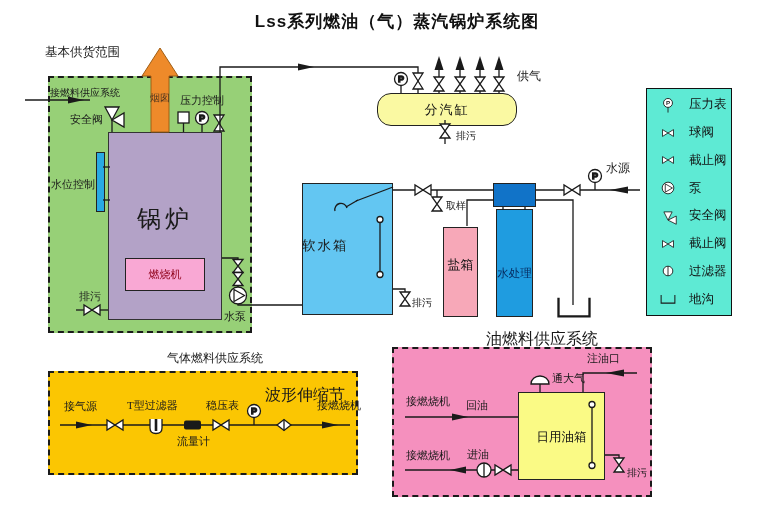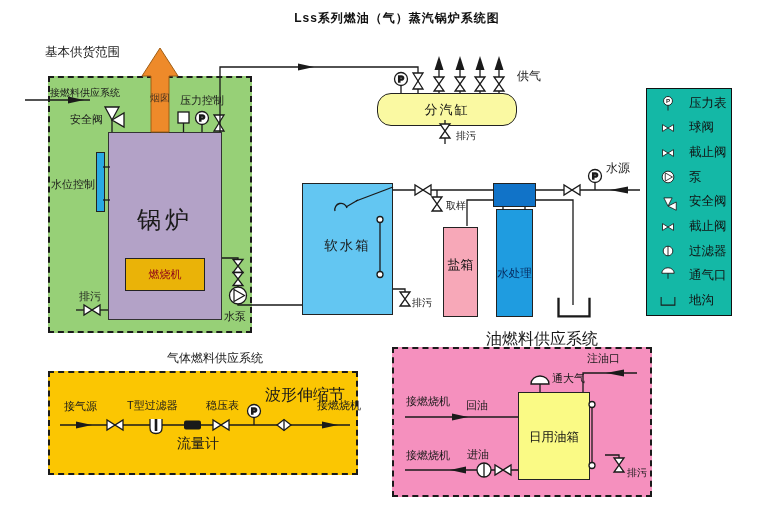--- a/index.html
+++ b/index.html
@@ -1,50 +1,50 @@
 <!DOCTYPE html>
 <html style="--green: #97D077; --gas-yellow: #FBC602; --oil-pink: #F590BE; --boiler-purple: #B3A2C7; --burner-red: #F5002D; --level-blue: #29AAE3; --soft-blue: #63C6F2; --salt-pink: #F7A8B8; --treat-blue: #1F9CE0; --treat-header: #1173C8; --cylinder-yellow: #FAF9A2; --tank-yellow: #FAFA85; --chimney-orange: #EE8A2A; --line: #1a1a1a;"><head>
 <meta charset="utf-8">
 <style>
   html,body{margin:0;padding:0;background:#fff;}
   #stage{position:relative;width:766px;height:513px;background:#fff;overflow:hidden;
          font-family:"Liberation Sans","DejaVu Sans",sans-serif;}
   .lb{position:absolute;color:#1a1a1a;white-space:nowrap;line-height:1.15;z-index:60;
-      font-family:Liberation Sans, sans-serif;}
+      font-family:Liberation Serif, serif;}
   .box{position:absolute;box-sizing:border-box;}
   .title{position:absolute;left:0;right:0;top:10px;text-align:center;padding-left:28px;
-         font-size:12px;font-weight:bold;color:#111;z-index:60;letter-spacing:1px;}
+         font-size:17px;font-weight:bold;color:#111;z-index:60;letter-spacing:1px;}
   
   .green-box{left:48px;top:76px;width:204px;height:257px;background:#97D077;
              border:2px dashed #1a1a1a;z-index:5;}
-  .legend-box{left:646px;top:88px;width:86px;height:228px;background:#14b8a6;
+  .legend-box{left:646px;top:88px;width:86px;height:228px;background:#5eead4;
               border:1.5px solid #111;z-index:5;display:flex;flex-direction:column;
               justify-content:space-around;padding:2px 0;}
   .gas-box{left:48px;top:371px;width:310px;height:104px;background:#FBC602;
            border:2px dashed #1a1a1a;z-index:5;}
   .oil-box{left:392px;top:347px;width:260px;height:150px;background:#F590BE;
            border:2px dashed #1a1a1a;z-index:5;}
   .boiler{left:108px;top:132px;width:114px;height:188px;background:#B3A2C7;
           border:1.5px solid #333;z-index:15;}
-  .burner{left:125px;top:258px;width:80px;height:33px;background:#eab308;
+  .burner{left:125px;top:258px;width:80px;height:33px;background:#f9a8d4;
           border:1.5px solid #222;z-index:20;display:flex;align-items:center;justify-content:center;
           color:#8E0018;font-size:11px;}
   .wl-bar{left:96px;top:152px;width:9px;height:60px;background:#29AAE3;border:1px solid #222;z-index:16;}
   .cylinder{left:377px;top:93px;width:140px;height:33px;background:#FAF9A2;border:1.5px solid #222;
             border-radius:14px;z-index:15;display:flex;align-items:center;justify-content:center;
             font-size:13px;letter-spacing:2px;color:#111;}
   .soft-tank{left:302px;top:183px;width:91px;height:132px;background:#63C6F2;border:1.5px solid #222;z-index:15;}
   .salt-tank{left:443px;top:227px;width:35px;height:90px;background:#F7A8B8;border:1.5px solid #222;z-index:15;
              text-align:center;font-size:13px;color:#111;}
   .salt-tank .inner{margin-top:28px;}
   .tr-header{left:493px;top:183px;width:43px;height:24px;background:#1173C8;border:1.5px solid #222;z-index:15;}
   .tr-col{left:496px;top:209px;width:37px;height:108px;background:#1F9CE0;border:1.5px solid #222;z-index:15;
           text-align:center;font-size:11.5px;color:#062A5E;}
   .tr-col .inner{margin-top:56px;}
-  .oil-tank{left:518px;top:392px;width:72px;height:88px;background:#FAFA85;border:1.5px solid #222;z-index:15;
+  .oil-tank{left:518px;top:392px;width:87px;height:88px;background:#FAFA85;border:1.5px solid #222;z-index:15;
             text-align:center;font-size:12.5px;color:#111;}
   .oil-tank .inner{margin-top:36px;}
   svg.overlay{position:absolute;left:0;top:0;z-index:50;pointer-events:none;}
   .lrow{display:flex;align-items:center;gap:6px;padding-left:6px;height:24px;}
   .lrow span{font-size:12.5px;color:#111;}
   .lrow svg{flex:0 0 auto;}
   .ptext{font-size:9px;font-weight:bold;fill:#1a1a1a;text-anchor:middle;
          font-family:"Liberation Sans","DejaVu Sans",sans-serif;}
 </style>
 </head>
@@ -112,26 +112,20 @@
       <span>截止阀</span>
       </div>
     <div class="lrow">
       <svg width="30" height="22" viewBox="-16 -16 32 32">
           <use href="#sym-filter"></use>
         </svg>
       <span>过滤器</span>
       </div>
     <div class="lrow">
       <svg width="30" height="22" viewBox="-16 -16 32 32">
-          <use href="#sym-vent" y="-4"></use>
-        </svg>
-      <span>通气口</span>
-      </div>
-    <div class="lrow">
-      <svg width="30" height="22" viewBox="-16 -16 32 32">
           <use href="#sym-trench"></use>
         </svg>
       <span>地沟</span>
       </div>
   </div>
 
   <svg class="overlay" width="766" height="513" viewBox="0 0 766 513">
     <defs>
       <g id="sym-gauge">
         <circle cx="0" cy="0" r="6.5" fill="#fff" stroke="#1a1a1a" stroke-width="1.3"></circle>
@@ -319,28 +313,28 @@
   <div class="lb" style="left:50px;top:87px;font-size:10px">接燃料供应系统</div>
   <div class="lb" style="left:70px;top:113px;font-size:11px">安全阀</div>
   <div class="lb" style="left:150px;top:92px;font-size:10px;color:#4a3520">烟囱</div>
   <div class="lb" style="left:180px;top:94px;font-size:11px">压力控制</div>
   <div class="lb" style="left:51px;top:178px;font-size:11px">水位控制</div>
   <div class="lb" style="left:108px;top:206px;width:114px;text-align:center;font-size:24px;letter-spacing:4px">锅炉</div>
   <div class="lb" style="left:79px;top:290px;font-size:11px">排污</div>
   <div class="lb" style="left:224px;top:310px;font-size:11px">水泵</div>
   <div class="lb" style="left:517px;top:70px;font-size:12px">供气</div>
   <div class="lb" style="left:456px;top:130px;font-size:10px">排污</div>
-  <div class="lb" style="left:302px;top:238px;width:91px;text-align:center;font-size:13.5px;letter-spacing:2px">软水箱</div>
+  <div class="lb" style="left:302px;top:238px;width:91px;font-size:13.5px;letter-spacing:2px">软水箱</div>
   <div class="lb" style="left:446px;top:200px;font-size:10px">取样</div>
   <div class="lb" style="left:606px;top:162px;font-size:12px">水源</div>
   <div class="lb" style="left:412px;top:297px;font-size:10px">排污</div>
   <div class="lb" style="left:167px;top:352px;font-size:12px">气体燃料供应系统</div>
   <div class="lb" style="left:64px;top:400px;font-size:11px">接气源</div>
   <div class="lb" style="left:127px;top:399px;font-size:11px">T型过滤器</div>
-  <div class="lb" style="left:177px;top:435px;font-size:14px">流量计</div>
+  <div class="lb" style="left:177px;top:435px;font-size:11px">流量计</div>
   <div class="lb" style="left:206px;top:399px;font-size:11px">稳压表</div>
   <div class="lb" style="left:265px;top:386px;font-size:16px">波形伸缩节</div>
   <div class="lb" style="left:317px;top:399px;font-size:11px">接燃烧机</div>
   <div class="lb" style="left:486px;top:330px;font-size:16px">油燃料供应系统</div>
   <div class="lb" style="left:587px;top:352px;font-size:11px">注油口</div>
   <div class="lb" style="left:552px;top:372px;font-size:11px">通大气</div>
   <div class="lb" style="left:406px;top:395px;font-size:11px">接燃烧机</div>
   <div class="lb" style="left:466px;top:399px;font-size:11px">回油</div>
   <div class="lb" style="left:406px;top:449px;font-size:11px">接燃烧机</div>
   <div class="lb" style="left:467px;top:448px;font-size:11px">进油</div>

